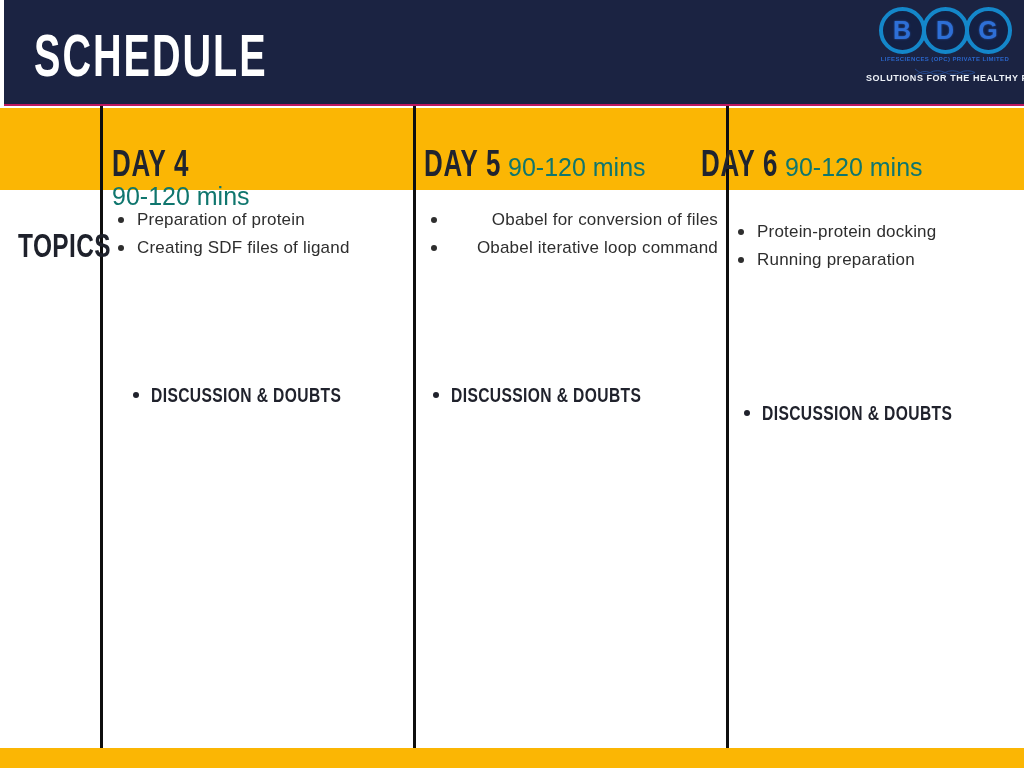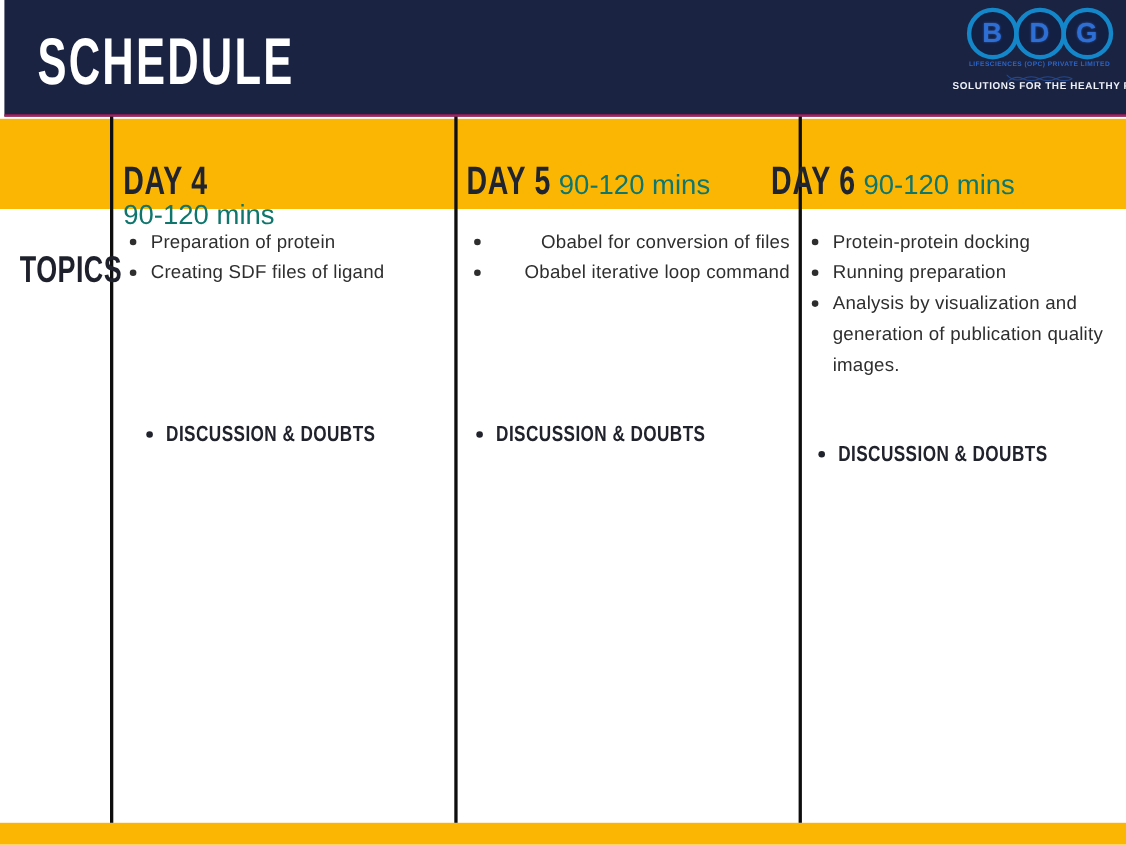--- a/index.html
+++ b/index.html
@@ -70,21 +70,21 @@
   .topics-label { position: absolute; left: 0; top: 228px; width: 100px; text-align: right; }
   .topics-label .cond {
     display: inline-block; font-size: 34px; font-weight: 700; color: #1e212b;
     line-height: 1; letter-spacing: 0.5px; transform: scaleX(0.72); transform-origin: 50% 0;
   }
 
   
   .col { position: absolute; top: 190px; padding-top: 16px; }
   .col.c1 { left: 103px;  width: 306px; padding-left: 34px; }
   .col.c2 { left: 416px;  width: 302px; padding-left: 34px; text-align: right; }
-  .col.c3 { left: 729px;  width: 288px; padding-left: 28px; }
+  .col.c3 { left: 729px;  width: 288px; padding-left: 28px; margin-top: 12px; }
   .col ul { list-style: none; }
   .col li {
     position: relative; font-size: 17px; line-height: 28px; color: #2e2e2e;
     letter-spacing: 0.2px;
   }
   .col li::before {
     content: ""; position: absolute; left: -19px; top: 11px;
     width: 6px; height: 6px; border-radius: 50%; background: #2e2e2e;
   }
 
@@ -167,21 +167,20 @@
   <div class="col c2">
     <ul>
       <li>Obabel for conversion of files</li>
       <li>Obabel iterative loop command</li>
     </ul>
   </div>
   <div class="col c3">
     <ul>
       <li>Protein-protein docking</li>
       <li>Running preparation</li>
-      <li>Analysis by visualization and generation of publication quality images.</li>
     </ul>
   </div>
 
   <div class="discussion c1">
     <span class="dot"></span>
     <span class="txt">DISCUSSION &amp; DOUBTS</span>
   </div>
   <div class="discussion c2">
     <span class="dot"></span>
     <span class="txt">DISCUSSION &amp; DOUBTS</span>

